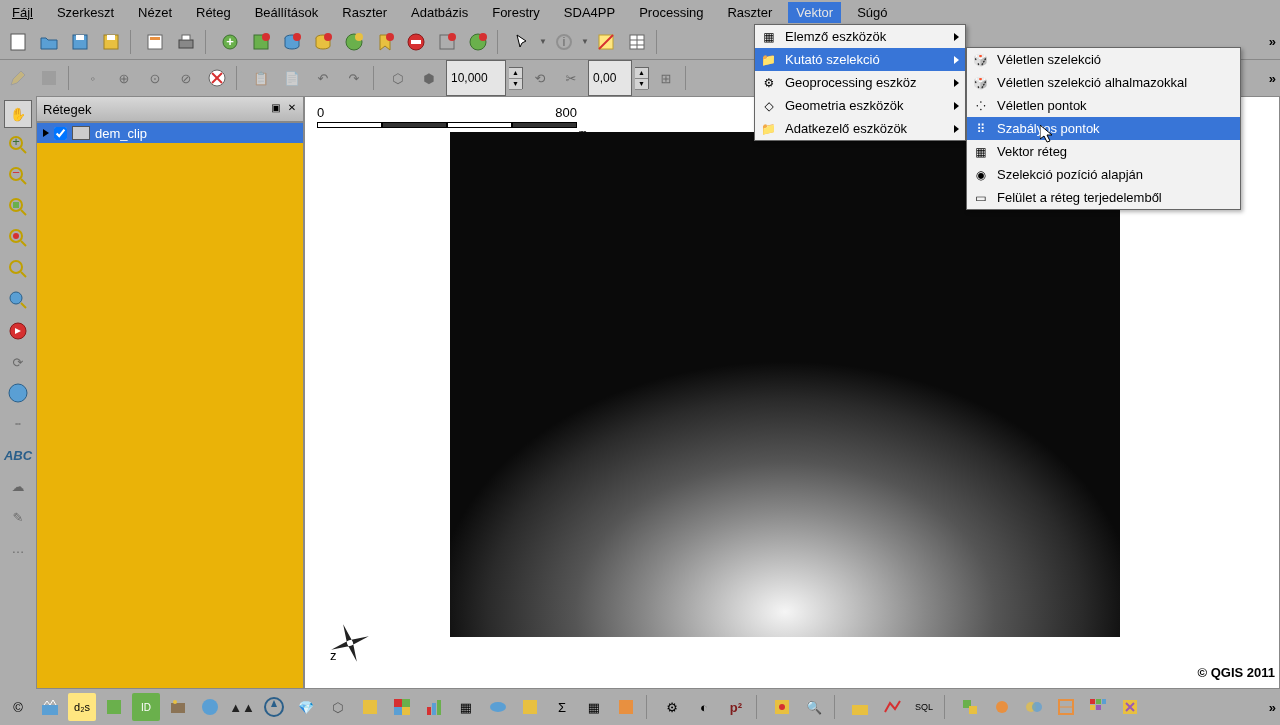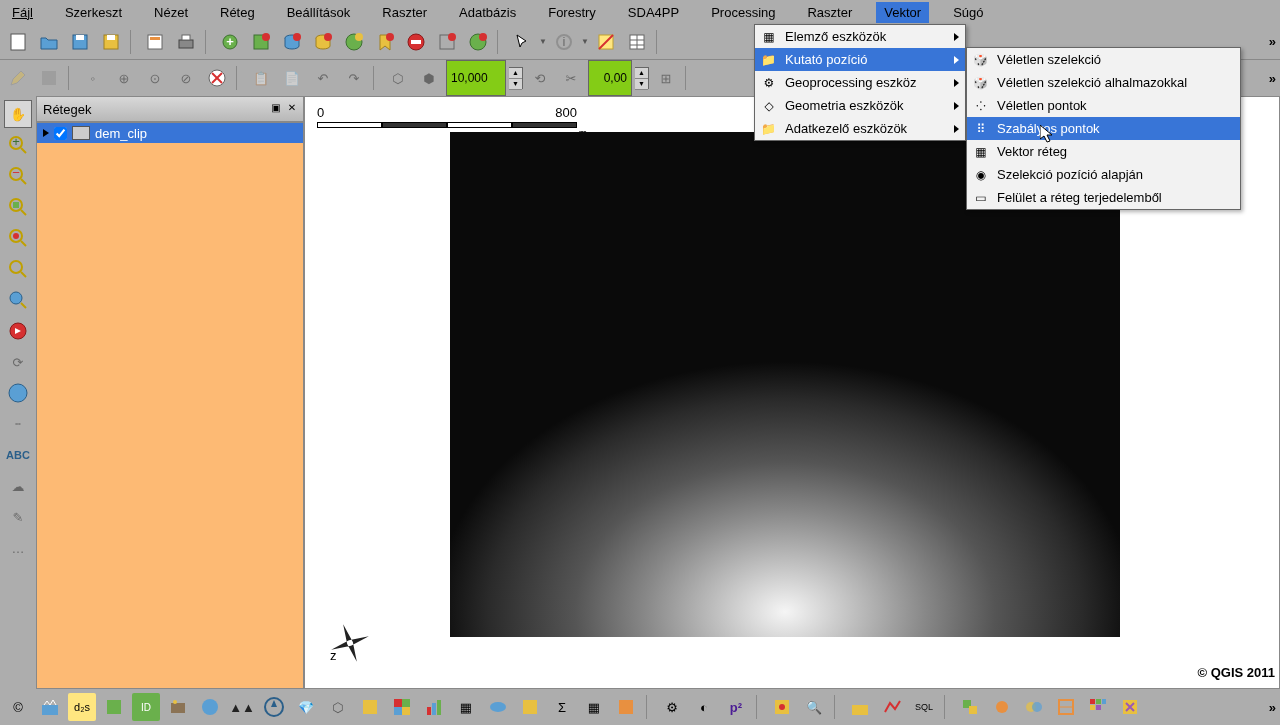--- a/index.html
+++ b/index.html
@@ -1,35 +1,35 @@
 <!DOCTYPE html>
 <html><head>
 <meta charset="utf-8">
 <style>
 *{margin:0;padding:0;box-sizing:border-box;font-family:sans-serif;font-size:13px;user-select:none}
 body{background:#adadad;width:1280px;height:725px;overflow:hidden;position:relative}
-.menubar{background:#adadad;height:24px;display:flex;align-items:center;padding:0 4px;gap:16px}
+.menubar{background:#adadad;height:24px;display:flex;align-items:center;padding:0 4px;gap:8px}
 .menubar-item{padding:3px 8px;cursor:pointer}
-.menubar-item.highlighted{background:#3875d7;color:#000000}
+.menubar-item.highlighted{background:#3875d7;color:#e5e5e5}
 .menubar-item u{text-decoration:underline}
 .toolbar{background:#adadad;height:36px;display:flex;align-items:center;padding:2px 4px;gap:3px;border-bottom:1px solid #888}
 .toolbar2{background:#adadad;height:36px;display:flex;align-items:center;padding:2px 4px;gap:3px}
 .tb-icon{width:28px;height:28px;display:flex;align-items:center;justify-content:center;cursor:pointer;border-radius:2px}
 .tb-sep{width:6px;height:24px;border-left:1px solid #888;margin:0 2px}
-.num-input{width:60px;height:22px;background:#84cc16;border:1px solid #666;padding:17px 4px;font-size:12px}
+.num-input{width:60px;height:22px;background:#e5e5e5;border:1px solid #666;padding:17px 4px;font-size:12px}
 .spinner{width:14px;height:22px;display:flex;flex-direction:column;border:1px solid #666;border-left:none}
 .spinner div{flex:1;background:#d4d4d4;border-bottom:1px solid #888;font-size:7px;text-align:center;line-height:10px}
 .main{display:flex;height:calc(100% - 132px)}
 .left-toolbar{width:36px;background:#adadad;display:flex;flex-direction:column;align-items:center;padding:4px 0;gap:3px}
 .lt-icon{width:28px;height:28px;display:flex;align-items:center;justify-content:center;cursor:pointer}
 .layers-panel{width:268px;background:#adadad;display:flex;flex-direction:column}
 .panel-header{height:22px;background:linear-gradient(#d8d8d8,#b8b8b8);border:1px solid #888;display:flex;align-items:center;padding:12px 6px;font-size:12px;position:relative}
 .panel-header .controls{position:absolute;right:4px;display:flex;gap:2px}
 .panel-header .controls span{width:14px;height:14px;font-size:10px;text-align:center;cursor:pointer}
-.layers-tree{flex:1;background:#fdba74;border:1px solid #888;overflow:auto}
+.layers-tree{flex:1;background:#eab308;border:1px solid #888;overflow:auto}
 .layer-item{background:#3875d7;color:#fff;height:20px;display:flex;align-items:center;padding:0 6px;gap:5px;font-size:12px}
 .layer-item .triangle{width:0;height:0;border-top:4px solid transparent;border-bottom:4px solid transparent;border-left:6px solid #000}
 .layer-item input[type=checkbox]{width:13px;height:13px}
 .layer-thumb{width:18px;height:14px;background:#ccc;border:1px solid #555}
 .canvas-area{flex:1;background:#fff;position:relative;border:1px solid #888}
 .scale-ruler{position:absolute;top:8px;left:12px;font-size:11px}
 .scale-bar{width:260px;height:6px;display:flex;margin-top:2px}
 .scale-bar div{flex:1;border:1px solid #000}
 .scale-bar div:nth-child(odd){background:#fff}
 .scale-bar div:nth-child(even){background:#333}
@@ -221,21 +221,21 @@
   <div class="tb-sep"></div>
   <div class="tb-icon" style="opacity:0.4">⬡</div>
   <div class="tb-icon" style="opacity:0.4">⬢</div>
   <input class="num-input" value="10,000" style="">
   <div class="spinner">
       <div>▲</div>
       <div>▼</div>
     </div>
   <div class="tb-icon" style="opacity:0.4">⟲</div>
   <div class="tb-icon" style="opacity:0.4">✂</div>
-  <input class="num-input" style="width: 44px; text-align: right;" value="0,00">
+  <input class="num-input" style="width: 44px;" value="0,00">
   <div class="spinner">
       <div>▲</div>
       <div>▼</div>
     </div>
   <div class="tb-icon" style="opacity:0.4">⊞</div>
   <div class="tb-sep"></div>
   <div class="ellipsis">»</div>
 </div>
 
 <div class="main">
@@ -287,21 +287,21 @@
           <path d="M8 8l6 3-6 3z" fill="#fff"></path>
         </svg>
       </div>
     <div class="lt-icon" style="opacity:0.4">⟳</div>
     <div class="lt-icon">
         <svg width="22" height="22">
           <circle cx="11" cy="11" r="9" fill="#5a9fd4" stroke="#2a5f8a"></circle>
         </svg>
       </div>
     <div class="lt-icon" style="opacity:0.4;font-size:9px">┅</div>
-    <div class="lt-icon" style="color:#2a5f8a;font-size:11px;font-weight:bold;">ABC</div>
+    <div class="lt-icon" style="color:#2a5f8a;font-size:13px;font-weight:bold;font-style:italic">ABC</div>
     <div class="lt-icon" style="opacity:0.4">☁</div>
     <div class="lt-icon" style="opacity:0.4">✎</div>
     <div class="lt-icon" style="opacity:0.4">…</div>
   </div>
 
   <div class="layers-panel">
     <div class="panel-header">
       <span>Rétegek</span>
       <div class="controls">
         <span>▣</span>
@@ -414,21 +414,21 @@
   <div class="tb-icon">Σ</div>
   <div class="tb-icon">▦</div>
   <div class="tb-icon">
       <svg width="20" height="20">
         <rect x="3" y="3" width="14" height="14" fill="#e89040"></rect>
       </svg>
     </div>
   <div class="tb-sep"></div>
   <div class="tb-icon">⚙</div>
   <div class="tb-icon">◐</div>
-  <div class="tb-icon" style="color:#4c1d95;font-weight:bold">p²</div>
+  <div class="tb-icon" style="color:#7f1d1d;font-weight:bold">p²</div>
   <div class="tb-sep"></div>
   <div class="tb-icon">
       <svg width="20" height="20">
         <rect x="3" y="3" width="14" height="14" fill="#e8c040"></rect>
         <circle cx="10" cy="10" r="3" fill="#d63031"></circle>
       </svg>
     </div>
   <div class="tb-icon">🔍</div>
   <div class="tb-sep"></div>
   <div class="tb-icon">
@@ -485,21 +485,21 @@
 </div>
 
 <div class="dropdown" style="left:754px;top:24px;width:212px">
   <div class="dropdown-item">
     <span class="dd-icon">▦</span>
     <span>Elemző eszközök</span>
     <span class="arrow"></span>
   </div>
   <div class="dropdown-item highlighted">
     <span class="dd-icon">📁</span>
-    <span>Kutató pozíció</span>
+    <span>Kutató szelekció</span>
     <span class="arrow"></span>
   </div>
   <div class="dropdown-item">
     <span class="dd-icon">⚙</span>
     <span>Geoprocessing eszköz</span>
     <span class="arrow"></span>
   </div>
   <div class="dropdown-item">
     <span class="dd-icon">◇</span>
     <span>Geometria eszközök</span>

